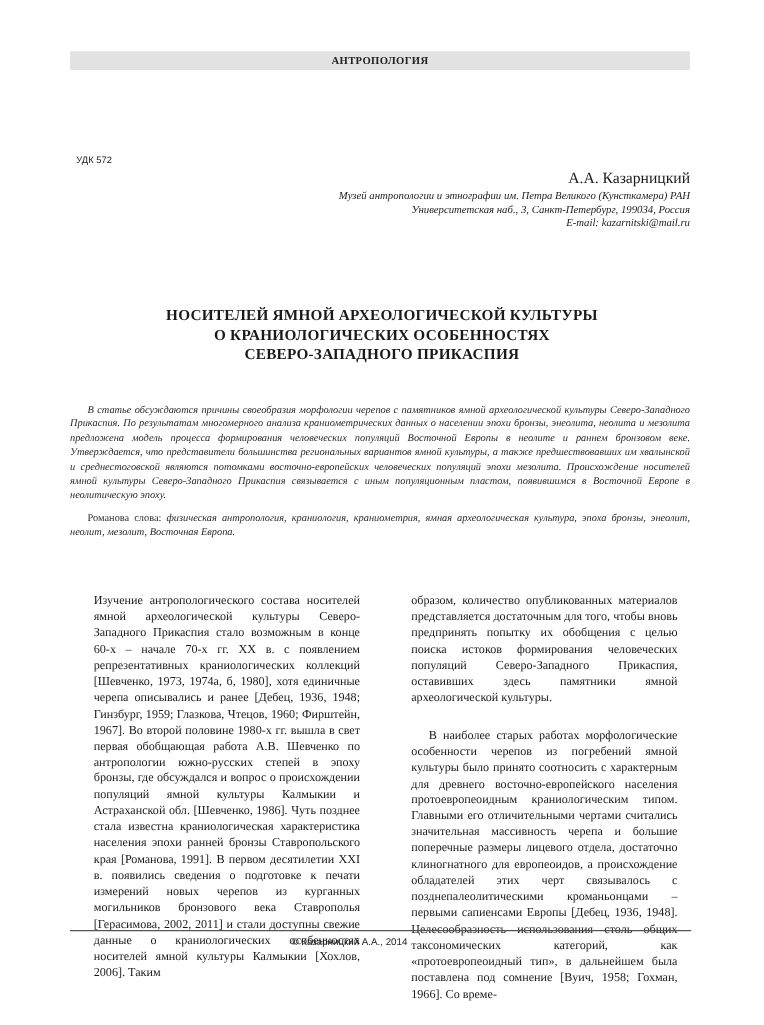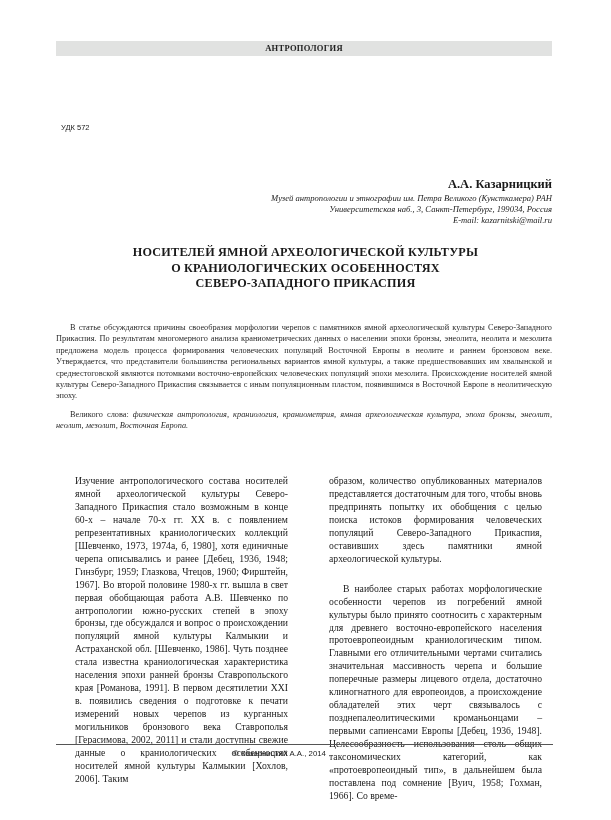--- a/index.html
+++ b/index.html
@@ -38,24 +38,23 @@
       color: #222;
     }
     .author-block {
       position: absolute;
       right: 59px;
       top: 135px;
       text-align: right;
     }
     .author-name {
       font-size: 12.5px;
-      font-weight: bold;
+      font-weight: normal;
       line-height: 15px;
       margin-bottom: 1px;
-      margin-top: 42px;
     }
     .affil {
       font-style: italic;
       font-size: 8.6px;
       line-height: 11.2px;
       color: #222;
     }
     .title {
       position: absolute;
       left: 60px;
@@ -65,20 +64,21 @@
       font-weight: bold;
       font-size: 12.2px;
       line-height: 15.5px;
       letter-spacing: 0.2px;
     }
     .abstract {
       position: absolute;
       left: 56px;
       width: 496px;
       top: 322px;
+      font-style: italic;
       font-size: 8.3px;
       line-height: 11.4px;
       text-align: justify;
       text-indent: 14px;
       color: #2a2a2a;
     }
     .keywords {
       position: absolute;
       left: 56px;
       width: 496px;
@@ -151,21 +151,21 @@
 
 <div class="title">
   <div>НОСИТЕЛЕЙ ЯМНОЙ АРХЕОЛОГИЧЕСКОЙ КУЛЬТУРЫ</div>
   <div>О КРАНИОЛОГИЧЕСКИХ ОСОБЕННОСТЯХ</div>
   <div>СЕВЕРО-ЗАПАДНОГО ПРИКАСПИЯ</div>
 </div>
 
 <div class="abstract">В статье обсуждаются причины своеобразия морфологии черепов с памятников ямной археологической культуры Северо-Западного Прикаспия. По результатам многомерного анализа краниометрических данных о населении эпохи бронзы, энеолита, неолита и мезолита предложена модель процесса формирования человеческих популяций Восточной Европы в неолите и раннем бронзовом веке. Утверждается, что представители большинства региональных вариантов ямной культуры, а также предшествовавших им хвалынской и среднестоговской являются потомками восточно-европейских человеческих популяций эпохи мезолита. Происхождение носителей ямной культуры Северо-Западного Прикаспия связывается с иным популяционным пластом, появившимся в Восточной Европе в неолитическую эпоху.</div>
 
 <div class="keywords">
-  <span>Великого слова: </span><span class="kw-list">физическая антропология, краниология, краниометрия, ямная археологическая культура, эпоха бронзы, энеолит, неолит, мезолит, Восточная Европа.</span>
+  <span>Романова слова: </span><span class="kw-list">физическая антропология, краниология, краниометрия, ямная археологическая культура, эпоха бронзы, энеолит, неолит, мезолит, Восточная Европа.</span>
 </div>
 
 <div class="col col-left">
   <p>Изучение антропологического состава носителей ямной археологической культуры Северо-Западного Прикаспия стало возможным в конце 60-х – начале 70-х гг. XX в. с появлением репрезентативных краниологических коллекций [Шевченко, 1973, 1974а, б, 1980], хотя единичные черепа описывались и ранее [Дебец, 1936, 1948; Гинзбург, 1959; Глазкова, Чтецов, 1960; Фирштейн, 1967]. Во второй половине 1980-х гг. вышла в свет первая обобщающая работа А.В. Шевченко по антропологии южно-русских степей в эпоху бронзы, где обсуждался и вопрос о происхождении популяций ямной культуры Калмыкии и Астраханской обл. [Шевченко, 1986]. Чуть позднее стала известна краниологическая характеристика населения эпохи ранней бронзы Ставропольского края [Романова, 1991]. В первом десятилетии XXI в. появились сведения о подготовке к печати измерений новых черепов из курганных могильников бронзового века Ставрополья [Герасимова, 2002, 2011] и стали доступны свежие данные о краниологических особенностях носителей ямной культуры Калмыкии [Хохлов, 2006]. Таким</p>
 </div>
 
 <div class="col col-right">
   <p>образом, количество опубликованных материалов представляется достаточным для того, чтобы вновь предпринять попытку их обобщения с целью поиска истоков формирования человеческих популяций Северо-Западного Прикаспия, оставивших здесь памятники ямной археологической культуры.</p>
   <p class="indent">В наиболее старых работах морфологические особенности черепов из погребений ямной культуры было принято соотносить с характерным для древнего восточно-европейского населения протоевропеоидным краниологическим типом. Главными его отличительными чертами считались значительная массивность черепа и большие поперечные размеры лицевого отдела, достаточно клиногнатного для европеоидов, а происхождение обладателей этих черт связывалось с позднепалеолитическими кроманьонцами – первыми сапиенсами Европы [Дебец, 1936, 1948]. Целесообразность использования столь общих таксономических категорий, как «протоевропеоидный тип», в дальнейшем была поставлена под сомнение [Вуич, 1958; Гохман, 1966]. Со време-</p>
 </div>

